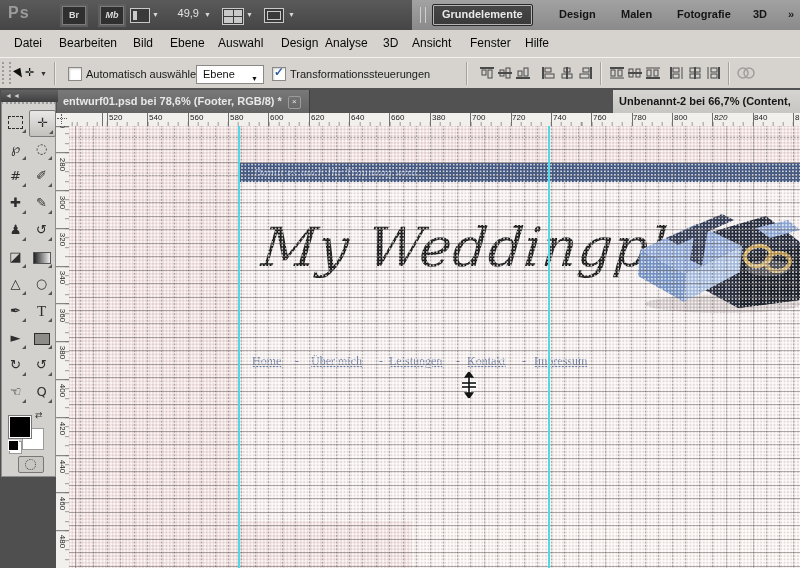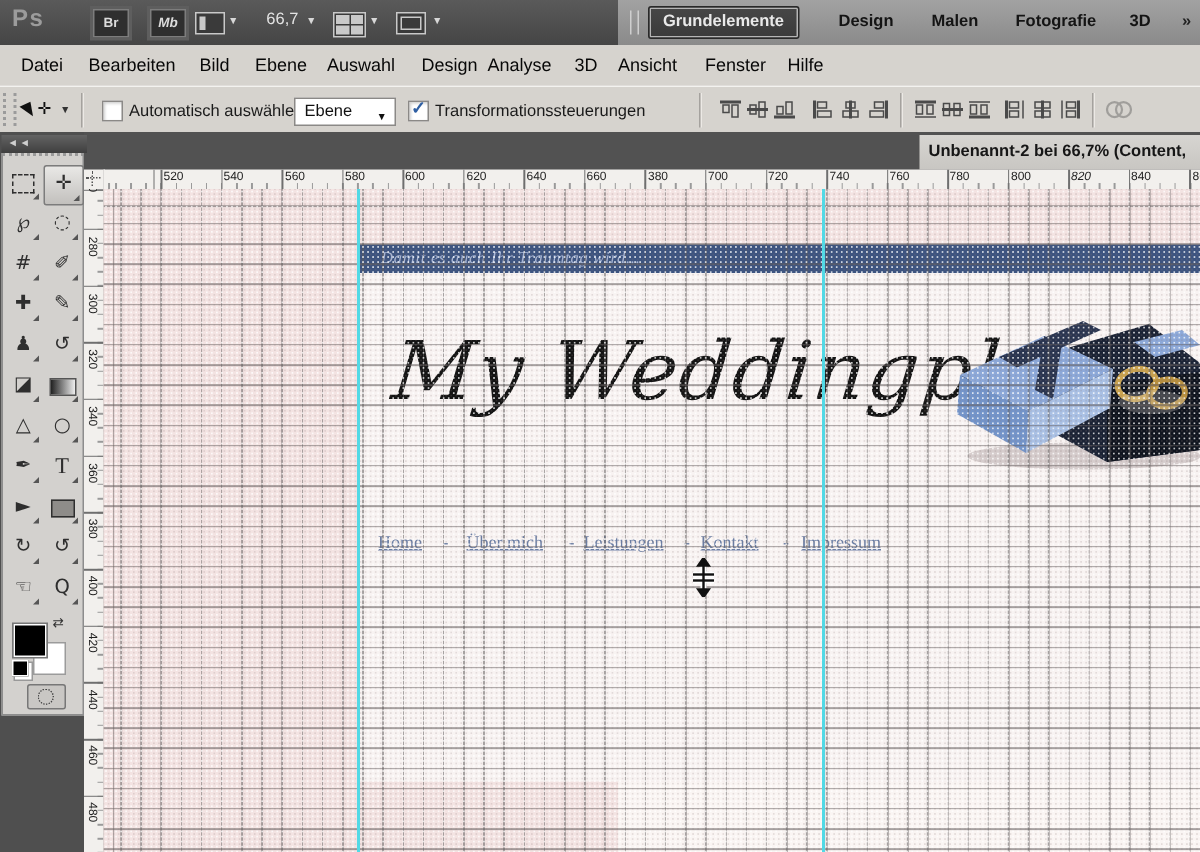--- a/index.html
+++ b/index.html
@@ -123,21 +123,21 @@
 
   <div id="appbar" class="abs">
     <div id="ws-strip" class="abs"></div>
     <div id="ps-logo" class="abs">Ps</div>
     <div class="abs appbtn" style="left:62px;">Br</div>
     <div class="abs appbtn" style="left:100px;font-style:italic;">Mb</div>
     <div class="abs appico" style="left:130px;">
         <span class="in"></span>
       </div>
     <span class="abs dd" style="left:152px;">▼</span>
-    <div id="zoom-field" class="abs">66,7</div>
+    <div id="zoom-field" class="abs">49,9</div>
     <span class="abs dd" style="left:204px;">▼</span>
     <div class="abs appico grid-ico" style="left:222px;">
         <i></i>
         <i></i>
         <i></i>
         <i></i>
       </div>
     <span class="abs dd" style="left:246px;">▼</span>
     <div class="abs appico" style="left:264px;">
         <span style="position:absolute;inset:2px;border:1px solid #c9c9c9;"></span>
@@ -277,20 +277,23 @@
     <div class="abs vsep" style="left:728px;"></div>
     <div class="abs alico dis" style="left:737px;">
       <svg width="18" height="14">
           <circle cx="6" cy="7" r="5" fill="none" stroke="#4a4a4a" stroke-width="1.5"></circle>
           <circle cx="12" cy="7" r="5" fill="none" stroke="#4a4a4a" stroke-width="1.5"></circle>
         </svg>
       </div>
   </div>
 
   <div id="tabbar" class="abs">
+    <div class="abs doctab" style="left:1px;width:240px;">
+      <span>entwurf01.psd bei 78,6% (Footer, RGB/8) *</span><span class="tab-x">×</span>
+    </div>
     <div class="abs doctab active" style="left:557px;width:187px;border-right:none;">
       <span>Unbenannt-2 bei 66,7% (Content,</span>
     </div>
   </div>
 
   <div id="toolcol" class="abs">
     <div id="tool-collapse" class="abs">◄◄</div>
     <div id="palette" class="abs">
       <div class="abs tcell" style="left:1px;top:6px;">
           <span class="marq"></span>

